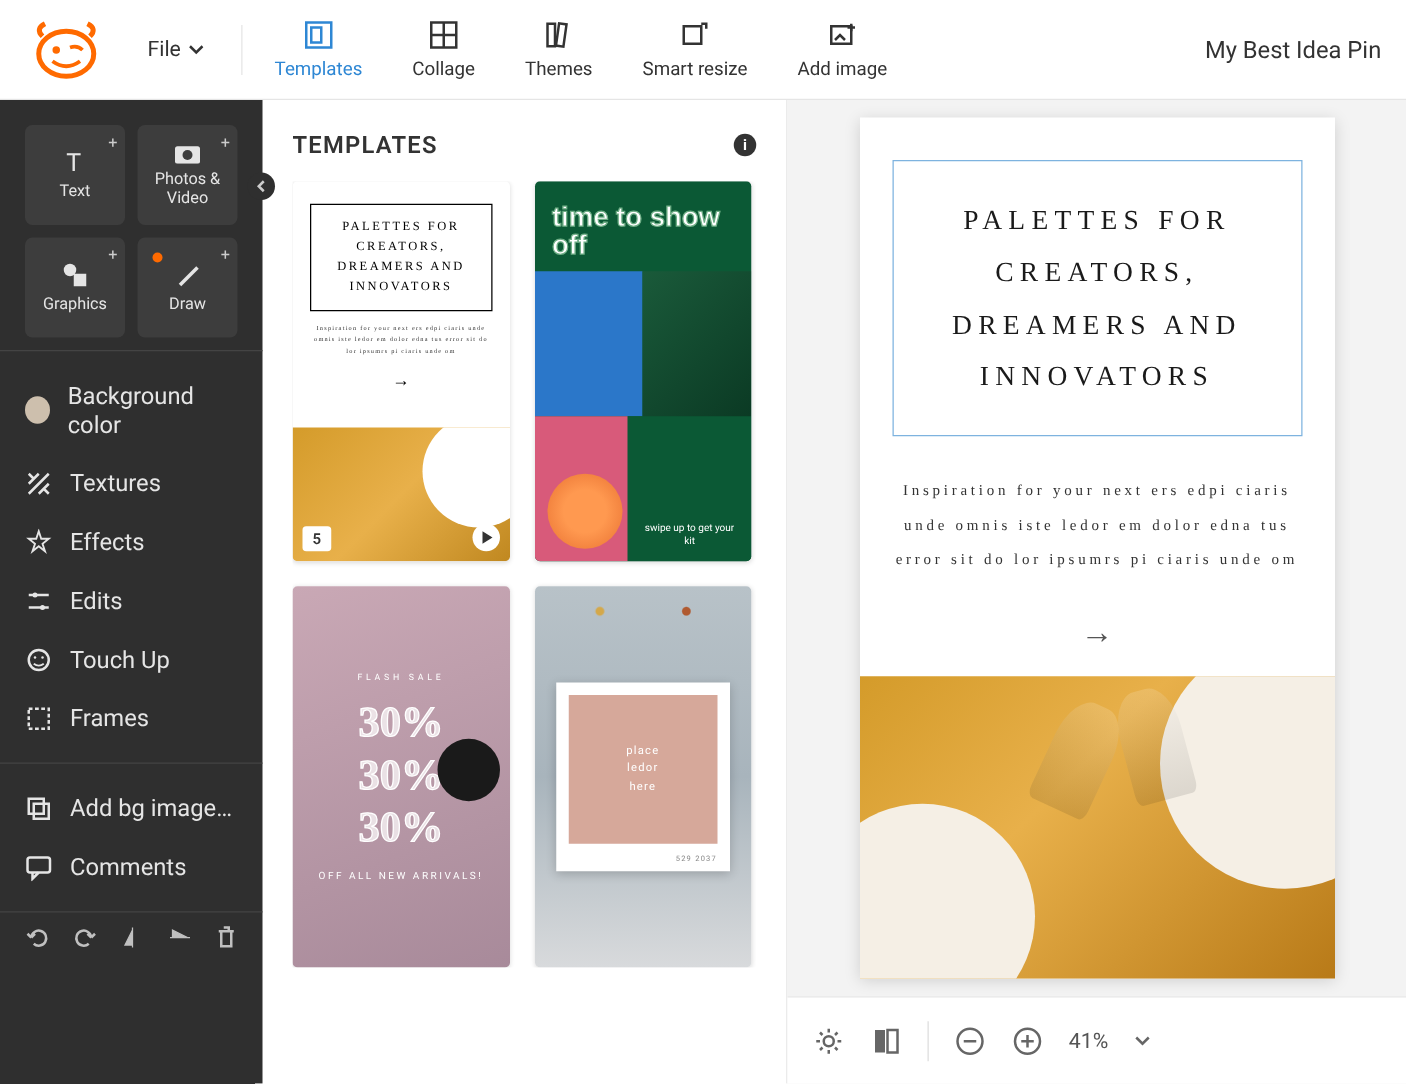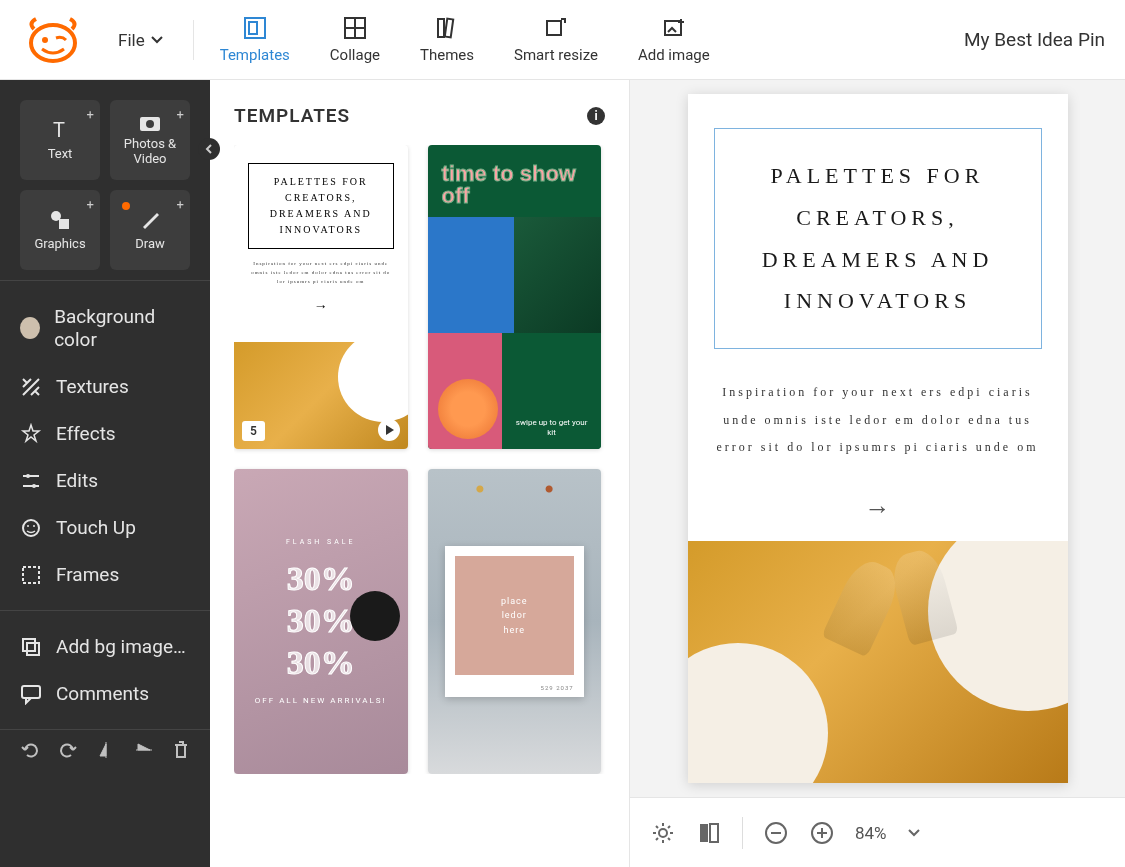--- a/index.html
+++ b/index.html
@@ -50,21 +50,21 @@
 .thumb1-title { font-family: Georgia, serif; font-size: 10px; letter-spacing: 2px; line-height: 1.6; }
 .thumb1-sub { font-family: Georgia, serif; font-size: 5px; letter-spacing: 1px; margin-top: 10px; line-height: 1.8; color: #333; }
 .thumb1-arrow { margin-top: 10px; font-size: 14px; }
 .thumb1-img { flex: 1; background: linear-gradient(135deg, #d49b2a 0%, #e8b04a 50%, #c08820 100%); position: relative; overflow: hidden; }
 .thumb1-plate { position: absolute; right: -20px; top: -10px; width: 90px; height: 90px; background: #fff; border-radius: 50%; }
 .thumb-badge { position: absolute; bottom: 8px; left: 8px; background: #fff; color: #333; font-weight: 600; padding: 3px 8px; border-radius: 3px; font-size: 12px; }
 .thumb-play { position: absolute; bottom: 8px; right: 8px; width: 22px; height: 22px; border-radius: 50%; background: #fff; display: flex; align-items: center; justify-content: center; }
 .thumb-play::after { content: ''; border-left: 8px solid #333; border-top: 5px solid transparent; border-bottom: 5px solid transparent; margin-left: 2px; }
 
 .thumb2 { background: #0b5935; display: flex; flex-direction: column; }
-.thumb2-text { color: #fca5a5; font-family: sans-serif; font-weight: 700; font-size: 22px; line-height: 1; padding: 18px 14px 0; -webkit-text-stroke: 1px #6fae86; }
+.thumb2-text { color: #ffffff; font-family: sans-serif; font-weight: 700; font-size: 22px; line-height: 1; padding: 18px 14px 0; -webkit-text-stroke: 1px #6fae86; }
 .thumb2-row { display: flex; flex: 1; margin-top: 10px; }
 .thumb2-blue { flex: 1; background: #2b77c9; }
 .thumb2-legs { flex: 1; background: linear-gradient(135deg, #1a5a3a 0%, #0b3a24 100%); position: relative; }
 .thumb2-bot { display: flex; flex: 1; }
 .thumb2-pink { flex: 1; background: #d85a7a; position: relative; }
 .thumb2-orange { position: absolute; bottom: 10px; left: 10px; width: 60px; height: 60px; background: radial-gradient(circle, #ff9950 40%, #e87030 100%); border-radius: 50%; }
 .thumb2-green2 { flex: 1; background: #0b5935; display: flex; align-items: flex-end; justify-content: center; padding: 12px; }
 .thumb2-swipe { color: #fff; font-size: 8px; text-align: center; line-height: 1.2; }
 
 .thumb3 { background: linear-gradient(160deg, #c9a8b5 0%, #a88a9a 100%); display: flex; flex-direction: column; align-items: center; justify-content: center; color: #fff; position: relative; }
@@ -372,19 +372,19 @@
       <div class="bb-divider"></div>
       <svg class="bb-icon" width="26" height="26">
           <circle cx="13" cy="13" r="10" fill="none" stroke="#666" stroke-width="2"></circle>
           <line x1="8" y1="13" x2="18" y2="13" stroke="#666" stroke-width="2"></line>
         </svg>
       <svg class="bb-icon" width="26" height="26">
           <circle cx="13" cy="13" r="10" fill="none" stroke="#666" stroke-width="2"></circle>
           <line x1="8" y1="13" x2="18" y2="13" stroke="#666" stroke-width="2"></line>
           <line x1="13" y1="8" x2="13" y2="18" stroke="#666" stroke-width="2"></line>
         </svg>
-      <span class="zoom-text">84%</span>
+      <span class="zoom-text">41%</span>
       <svg width="14" height="10">
           <path d="M2 2 L7 7 L12 2" fill="none" stroke="#666" stroke-width="2"></path>
         </svg>
     </div>
   </div>
 </div>
 
 </body></html>

